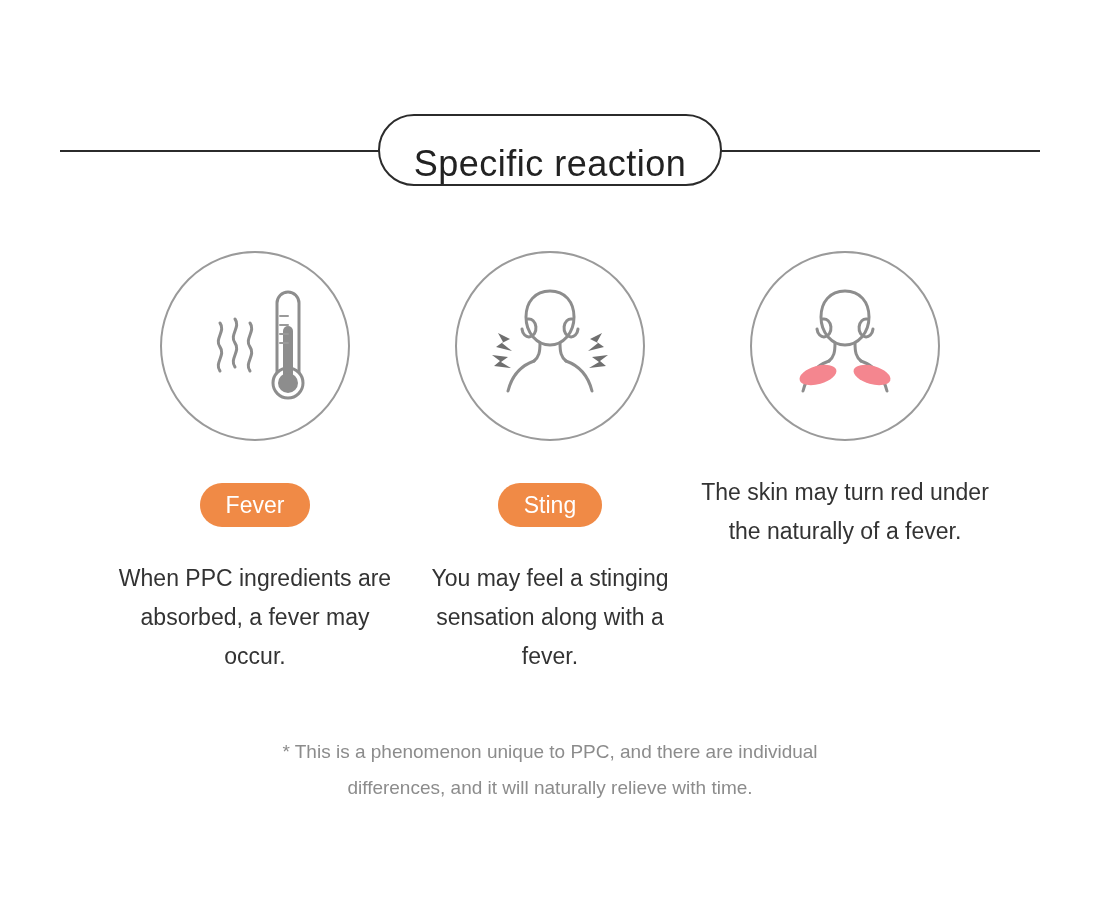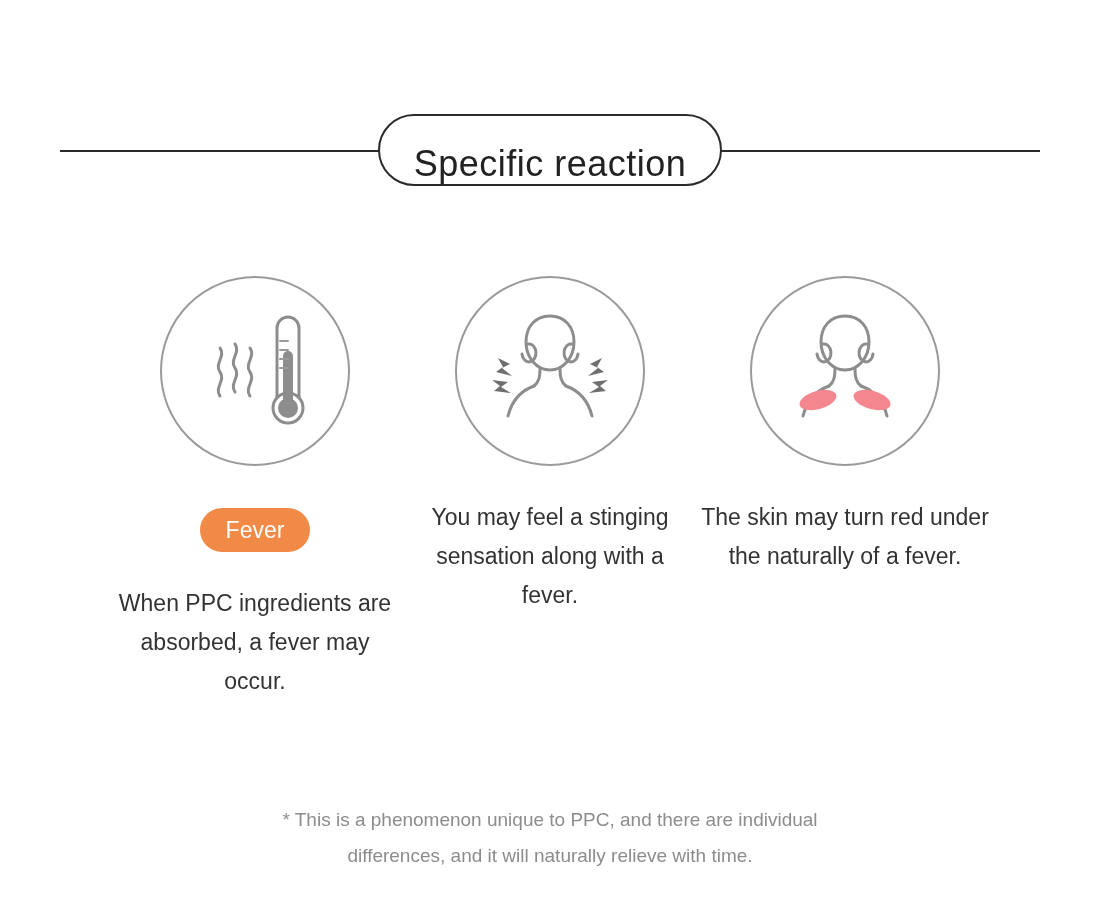--- a/index.html
+++ b/index.html
@@ -54,21 +54,21 @@
     font-weight: 400;
     letter-spacing: 0.5px;
     color: #222222;
     white-space: nowrap;
     margin-top: 28px;
   }
 
   
   .cards {
     position: absolute;
-    top: 276px;
+    top: 251px;
     left: 130px;
     width: 840px;
     display: flex;
     justify-content: space-between;
   }
   .card {
     width: 250px;
     display: flex;
     flex-direction: column;
     align-items: center;
@@ -101,21 +101,21 @@
     font-size: 23px;
     line-height: 39px;
     color: #333333;
     text-align: center;
     width: 290px;
   }
 
   
   .footnote {
     position: absolute;
-    top: 802px;
+    top: 734px;
     left: 0;
     width: 1100px;
     text-align: center;
     font-size: 19px;
     line-height: 36px;
     color: #8c8c8c;
   }
 </style>
 </head>
 <body>
@@ -182,20 +182,21 @@
           <polygon points="28,62 40,68 32,72 42,80 26,76 33,71"></polygon>
           <polygon points="22,84 38,86 31,91 41,97 24,95 30,90"></polygon>
         </g>
 
         <g fill="#6f6f6f">
           <polygon points="132,62 120,68 128,72 118,80 134,76 127,71"></polygon>
           <polygon points="138,84 122,86 129,91 119,97 136,95 130,90"></polygon>
         </g>
       </svg>
     </div>
+    <div class="badge">Sting</div>
     <div class="card-desc">You may feel a stinging sensation along with a fever.</div>
   </div>
 
   <div class="card">
     <div class="icon-circle">
       <svg width="160" height="150" viewBox="0 0 160 150" aria-hidden="true">
         <g fill="none" stroke="#8d8d8d" stroke-width="3" stroke-linejoin="round" stroke-linecap="round">
           <path d="M52 58 a7 9 0 1 0 6 -10"></path>
           <path d="M108 58 a7 9 0 1 1 -6 -10"></path>
           <path d="M80 20 c-15 0 -24 11 -24 26 c0 16 11 28 24 28 c13 0 24 -12 24 -28 c0 -15 -9 -26 -24 -26 z"></path>

